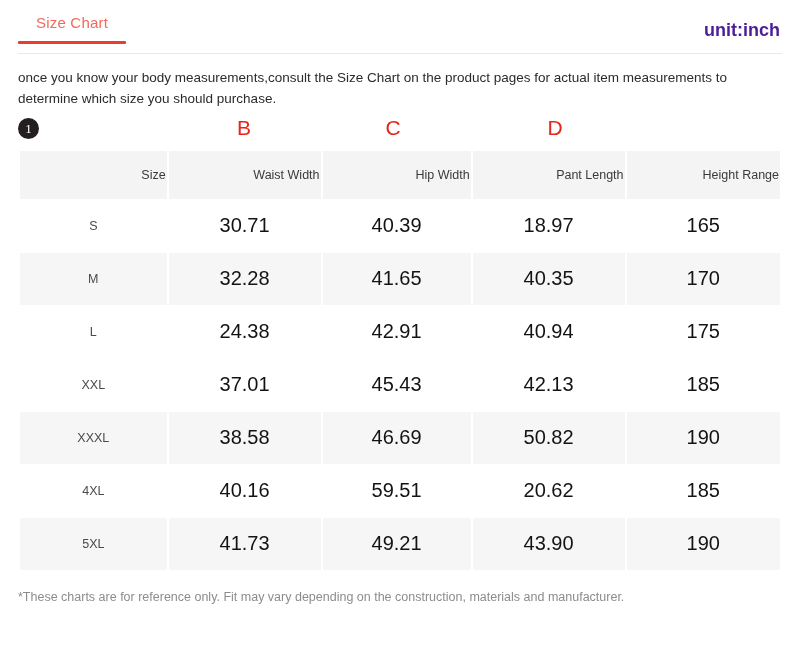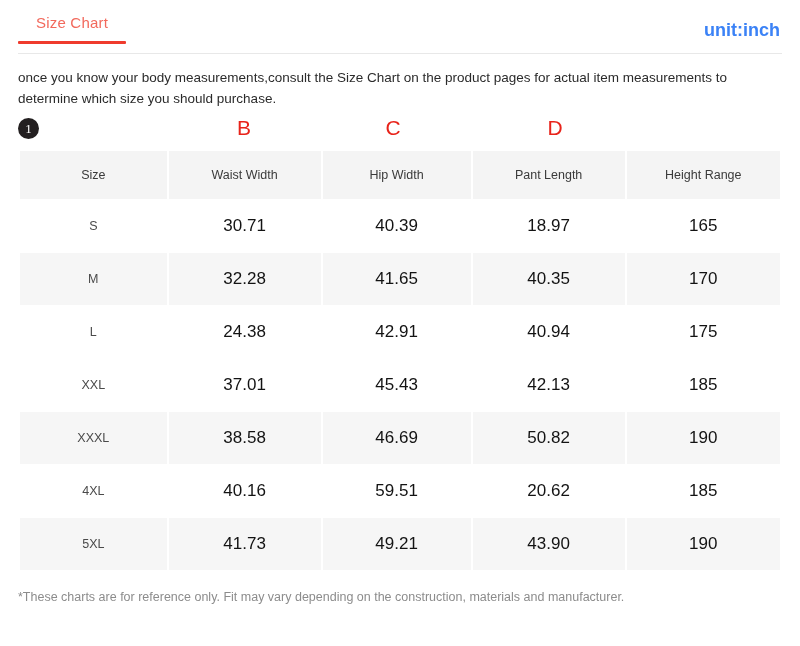--- a/index.html
+++ b/index.html
@@ -49,21 +49,21 @@
     bottom: -1px;
     height: 3px;
     background: #ef3b2d;
     border-radius: 1px;
   }
   .unit {
     margin-top: 20px;
     padding-right: 2px;
     font-size: 18px;
     font-weight: bold;
-    color: #3b82f6;
+    color: #4c1d95;
     white-space: nowrap;
   }
 
   
   .intro {
     margin: 14px 22px 0 18px;
     font-size: 13.5px;
     line-height: 1.55;
     color: #2b2b2b;
   }
@@ -113,28 +113,28 @@
   .table col.c-hip    { width: 19.7%; }
   .table col.c-pant   { width: 20.2%; }
   .table col.c-height { width: 20.4%; }
 
   .table th {
     background: #f4f4f4;
     font-size: 12.5px;
     font-weight: normal;
     color: #3a3a3a;
     height: 46px;
-    text-align: center;
+    text-align: right;
     vertical-align: middle;
   }
   .table td {
     height: 50px;
     text-align: center;
     vertical-align: middle;
-    font-size: 17px;
+    font-size: 20px;
     color: #131313;
   }
   .table td.size-cell {
     font-size: 12.5px;
     color: #4a4a4a;
   }
   .table tbody tr.odd td  { background: #ffffff; }
   .table tbody tr.even td { background: #f6f6f6; }
 
   

